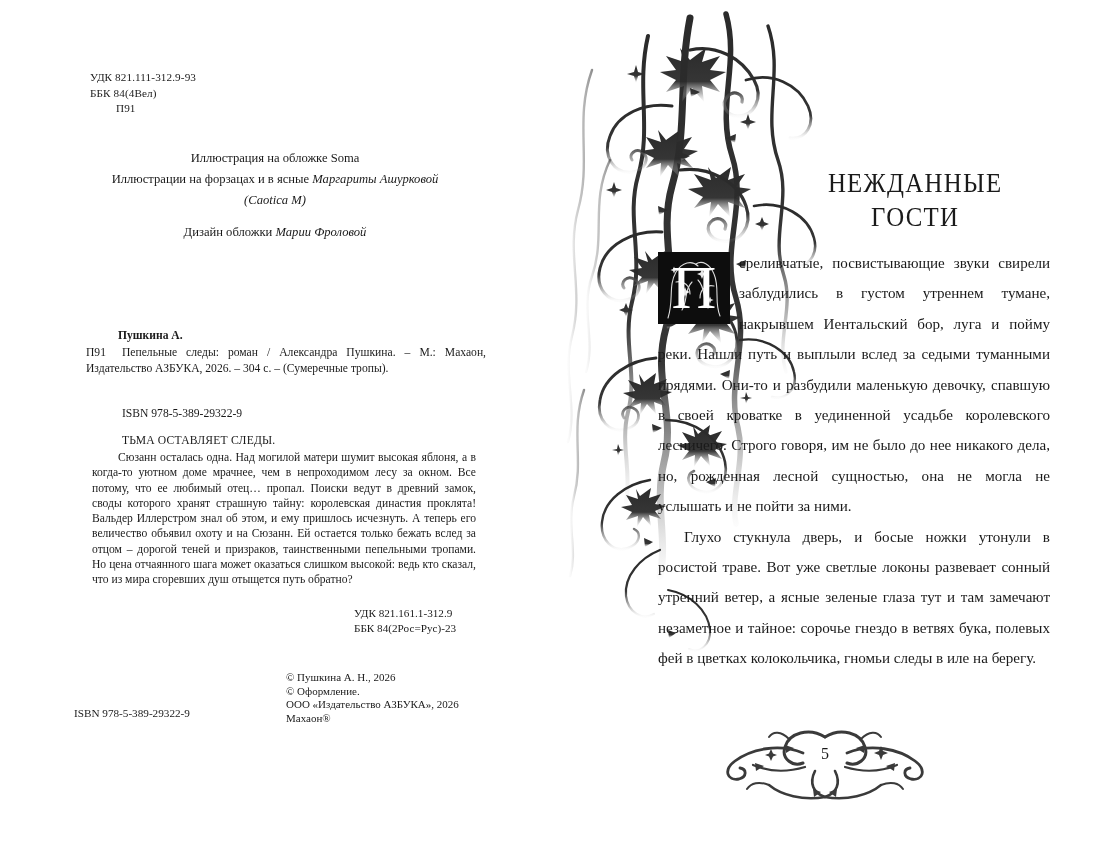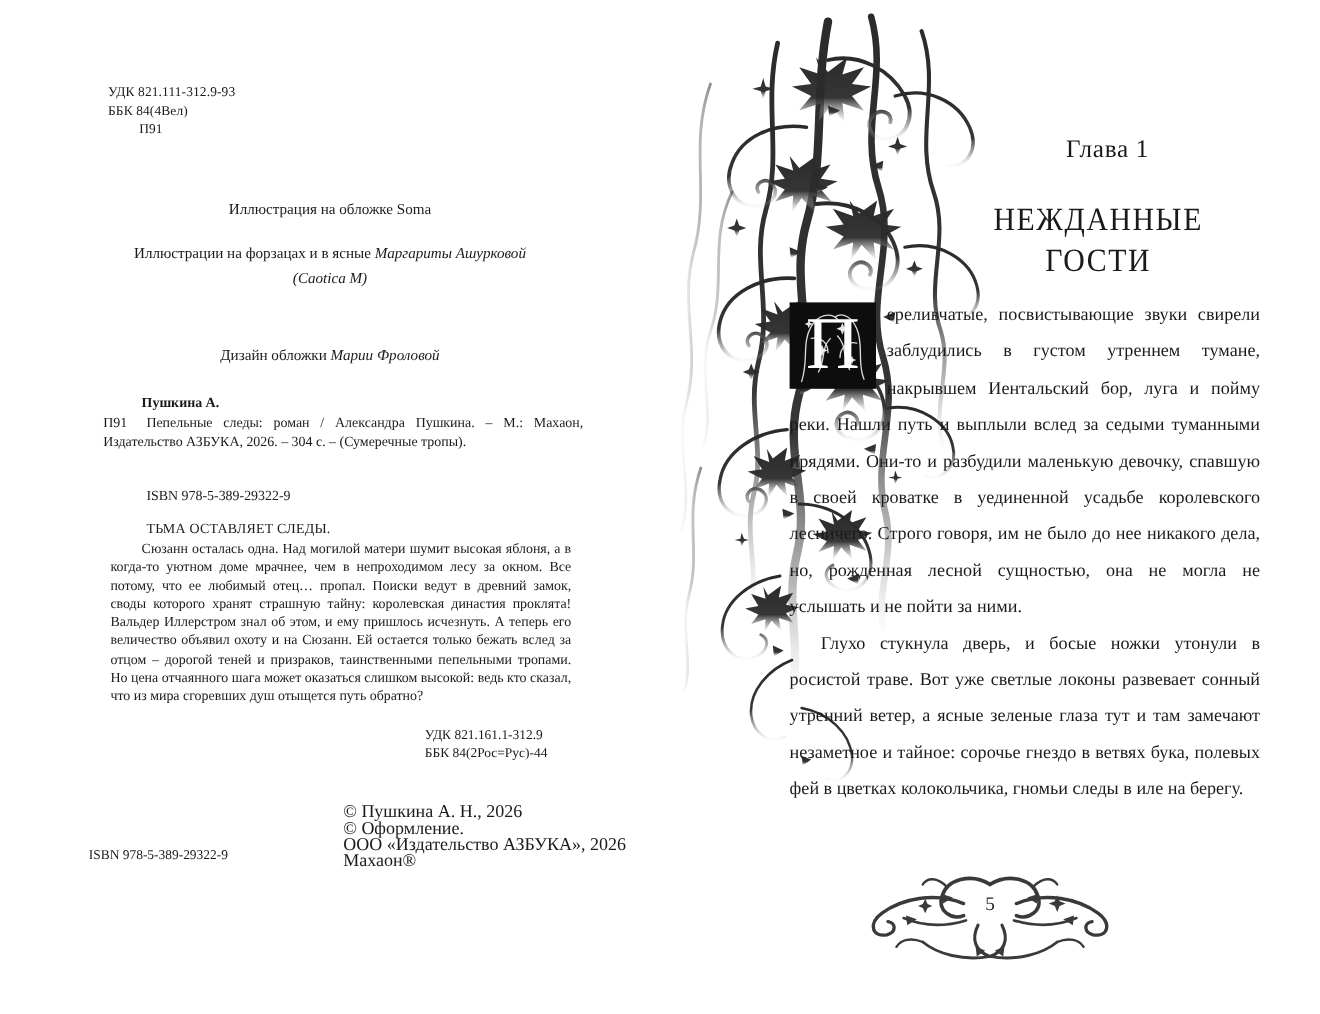--- a/index.html
+++ b/index.html
@@ -42,21 +42,21 @@
   .codes-top .indent { padding-left: 26px; display: block; }
 
   .credits {
     position: absolute;
     left: 60px; top: 148px;
     width: 430px;
     text-align: center;
     font-size: 12.6px;
     line-height: 21px;
   }
-  .credits .grp { margin: 16px; }
+  .credits .grp { margin: 0; }
   .credits .gap { height: 11px; }
   .credits i { }
 
   .cip {
     position: absolute;
     left: 86px; top: 328px;
     width: 400px;
     font-size: 11.6px;
     line-height: 15.8px;
   }
@@ -109,21 +109,21 @@
     position: absolute;
     left: 354px; top: 606px;
     font-size: 11.2px;
     line-height: 15.4px;
     white-space: pre;
   }
 
   .copyright {
     position: absolute;
     left: 286px; top: 671px;
-    font-size: 15px;
+    font-size: 11px;
     line-height: 13.6px;
     white-space: pre;
   }
 
   .isbn-outer {
     position: absolute;
     left: 74px; top: 707px;
     font-size: 11.2px;
   }
 
@@ -259,21 +259,21 @@
       </div>
     </div>
 
     <div class="isbn-inner">ISBN 978-5-389-29322-9</div>
 
     <div class="annot-title">ТЬМА ОСТАВЛЯЕТ СЛЕДЫ.</div>
 
     <div class="annot">Сюзанн осталась одна. Над могилой матери шумит высокая яблоня, а в когда-то уютном доме мрачнее, чем в непроходимом лесу за окном. Все потому, что ее любимый отец… пропал. Поиски ведут в древний замок, своды которого хранят страшную тайну: королевская династия проклята! Вальдер Иллерстром знал об этом, и ему пришлось исчезнуть. А теперь его величество объявил охоту и на Сюзанн. Ей остается только бежать вслед за отцом – дорогой теней и призраков, таинственными пепельными тропами. Но цена отчаянного шага может оказаться слишком высокой: ведь кто сказал, что из мира сгоревших душ отыщется путь обратно?</div>
 
     <div class="codes-bottom">УДК 821.161.1-312.9
-ББК 84(2Рос=Рус)-44</div>
+ББК 84(2Рос=Рус)-23</div>
 
     <div class="copyright">© Пушкина А. Н., 2026
 © Оформление.
 ООО «Издательство АЗБУКА», 2026
 Махаон®</div>
 
     <div class="isbn-outer">ISBN 978-5-389-29322-9</div>
   </div>
 
   <div class="page-right">
@@ -366,21 +366,20 @@
           </g>
       </g>
 
       <g fill="none" stroke="url(#fadeLeft)" stroke-width="2.4" stroke-linecap="round" opacity="0.5">
         <path d="M52 60 C34 110 52 150 38 200 C26 244 44 280 32 326 C22 364 38 396 28 432"></path>
         <path d="M70 150 C50 192 66 226 52 266 C40 300 56 330 46 362"></path>
         <path d="M44 380 C30 420 44 450 34 486 C26 516 38 540 30 566"></path>
       </g>
     </svg>
 
-    <div class="chapter-label">Глава 1</div>
 
     <div class="chapter-title">
       <span>НЕЖДАННЫЕ</span><br>
       <span>ГОСТИ</span>
     </div>
 
     <div class="body-col">
       <p>
         <span class="dropcap-wrap">
           <span class="dropcap">

